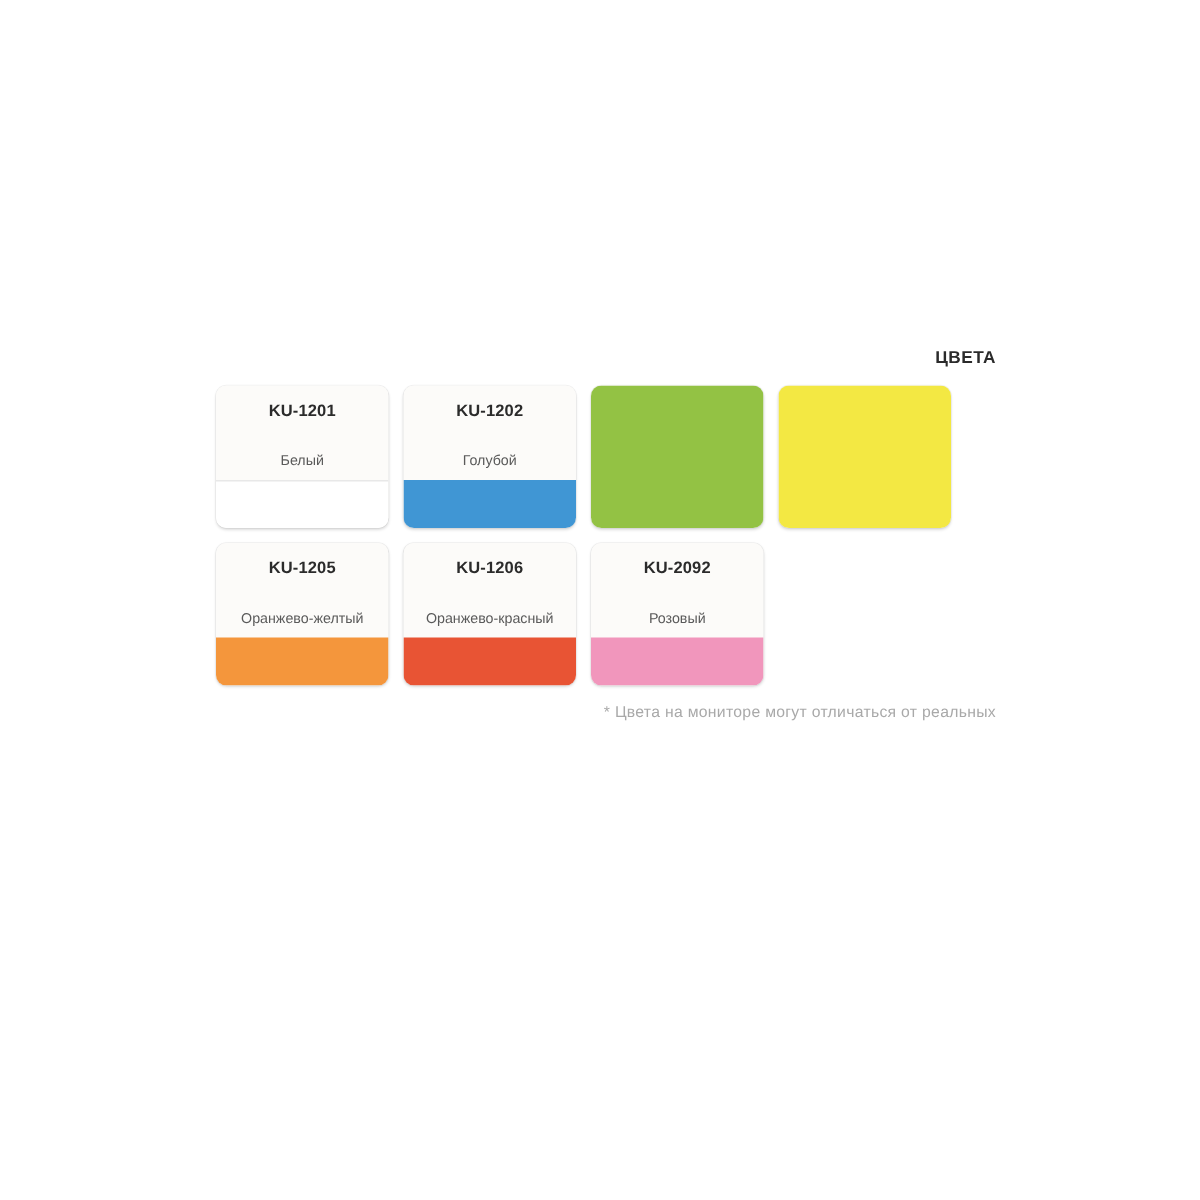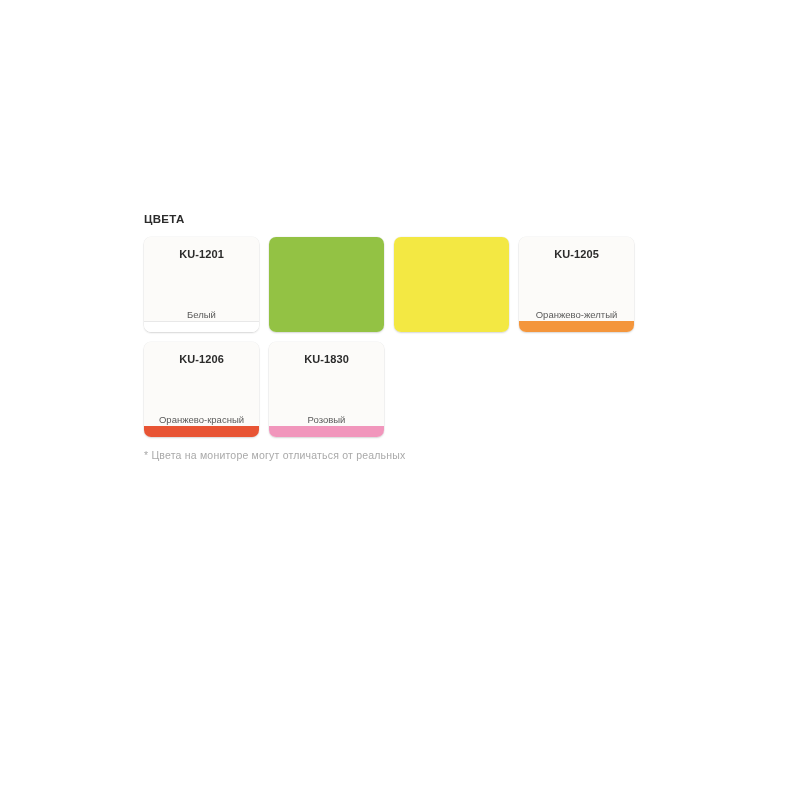--- a/index.html
+++ b/index.html
@@ -18,22 +18,23 @@
   #page {
     position: relative;
     width: 800px;
     height: 800px;
   }
 
   
   .colors-section {
     position: absolute;
     left: 144px;
-    top: 212px;
+    top: 232px;
     width: 520px;
+    text-align: right;
   }
 
   .section-title {
     font-size: 11.5px;
     font-weight: bold;
     color: #2b2b2b;
     letter-spacing: 0.3px;
     line-height: 14px;
     margin: 0 0 11px 0;
     text-transform: uppercase;
@@ -61,21 +62,20 @@
 
   .swatch-label {
     flex: 0 0 63px;
     display: flex;
     flex-direction: column;
     align-items: center;
     justify-content: flex-start;
     padding-top: 10px;
     box-sizing: border-box;
     background: #fcfbf9;
-    gap: 27px;
   }
 
   .swatch-code {
     font-size: 11px;
     font-weight: bold;
     color: #2b2b2b;
     line-height: 14px;
     letter-spacing: 0.1px;
     white-space: nowrap;
   }
@@ -119,20 +119,27 @@
 
     <div class="swatch-grid">
         <div class="swatch-card">
           <div class="swatch-label">
             <span class="swatch-code">KU-1201</span>
             <span class="swatch-name">Белый</span>
           </div>
           <div class="swatch-chip is-light" style="background: rgb(255, 255, 255);"></div>
         </div>
         <div class="swatch-card">
+          <div class="swatch-label">
+            <span class="swatch-code">KU-1202</span>
+            <span class="swatch-name">Голубой</span>
+          </div>
+          <div class="swatch-chip" style="background: rgb(64, 150, 212);"></div>
+        </div>
+        <div class="swatch-card">
           <div class="swatch-chip" style="background: rgb(147, 194, 68);"></div>
         </div>
         <div class="swatch-card">
           <div class="swatch-chip" style="background: rgb(243, 232, 67);"></div>
         </div>
         <div class="swatch-card">
           <div class="swatch-label">
             <span class="swatch-code">KU-1205</span>
             <span class="swatch-name">Оранжево-желтый</span>
           </div>
@@ -140,21 +147,21 @@
         </div>
         <div class="swatch-card">
           <div class="swatch-label">
             <span class="swatch-code">KU-1206</span>
             <span class="swatch-name">Оранжево-красный</span>
           </div>
           <div class="swatch-chip" style="background: rgb(232, 84, 52);"></div>
         </div>
         <div class="swatch-card">
           <div class="swatch-label">
-            <span class="swatch-code">KU-1830</span>
+            <span class="swatch-code">KU-2092</span>
             <span class="swatch-name">Розовый</span>
           </div>
           <div class="swatch-chip" style="background: rgb(241, 150, 188);"></div>
         </div>
       </div>
 
     <p class="color-note">* Цвета на мониторе могут отличаться от реальных</p>
 
   </section>
 

